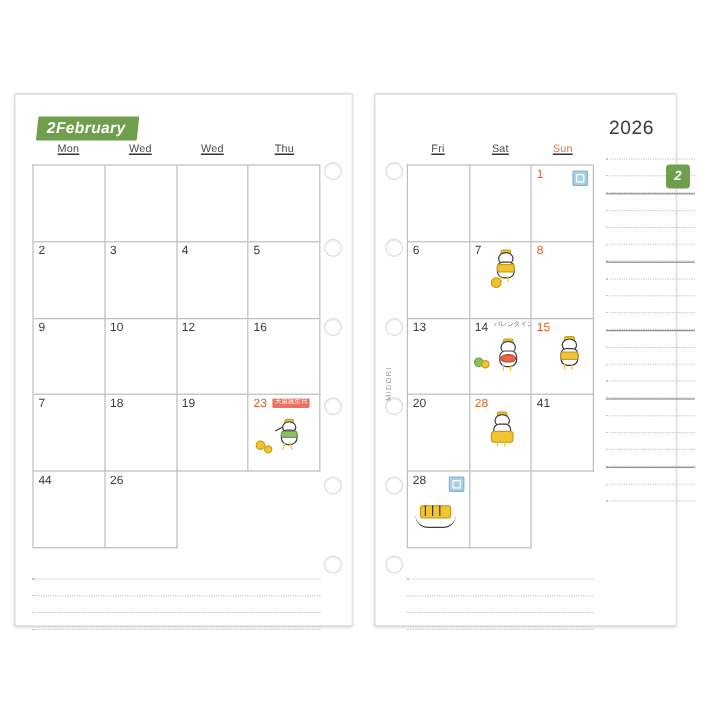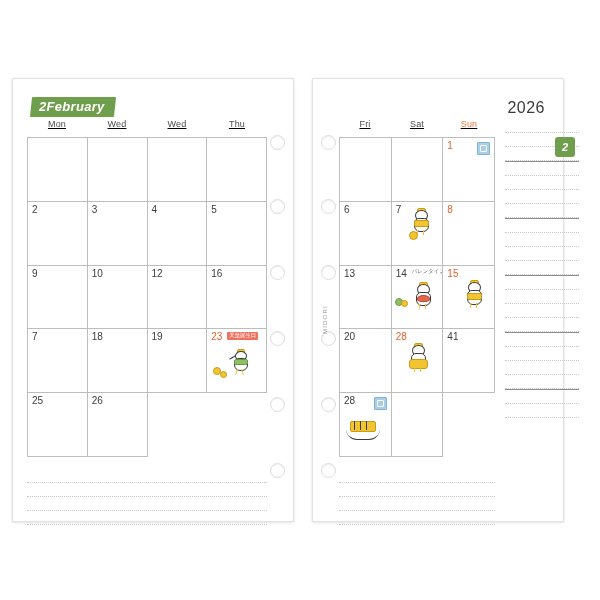--- a/index.html
+++ b/index.html
@@ -375,21 +375,21 @@
           <div class="body" style="left:9px; top:9px; width:12px; height:11px;"></div>
           <div class="acc grn" style="left:9px; top:10px; width:12px; height:4px;"></div>
           <div class="stroke" style="left:4px; top:8px; width:7px; height:1px; transform:rotate(-30deg);"></div>
           <div class="leg" style="left:11px; top:20px; height:6px; transform:rotate(18deg);"></div>
           <div class="leg" style="left:17px; top:20px; height:6px; transform:rotate(-18deg);"></div>
           <div class="acc round" style="left:-12px; top:18px; width:6px; height:6px;"></div>
           <div class="acc round" style="left:-5px; top:22px; width:5px; height:5px;"></div>
         </div>
       </div>
       <div class="cell">
-          <div class="num">25</div>
+          <div class="num">44</div>
         </div>
       <div class="cell">
           <div class="num">26</div>
         </div>
     </div>
 
     <div class="notes" style="top:390px;">
       <div class="noteline"></div>
       <div class="noteline"></div>
       <div class="noteline"></div>

